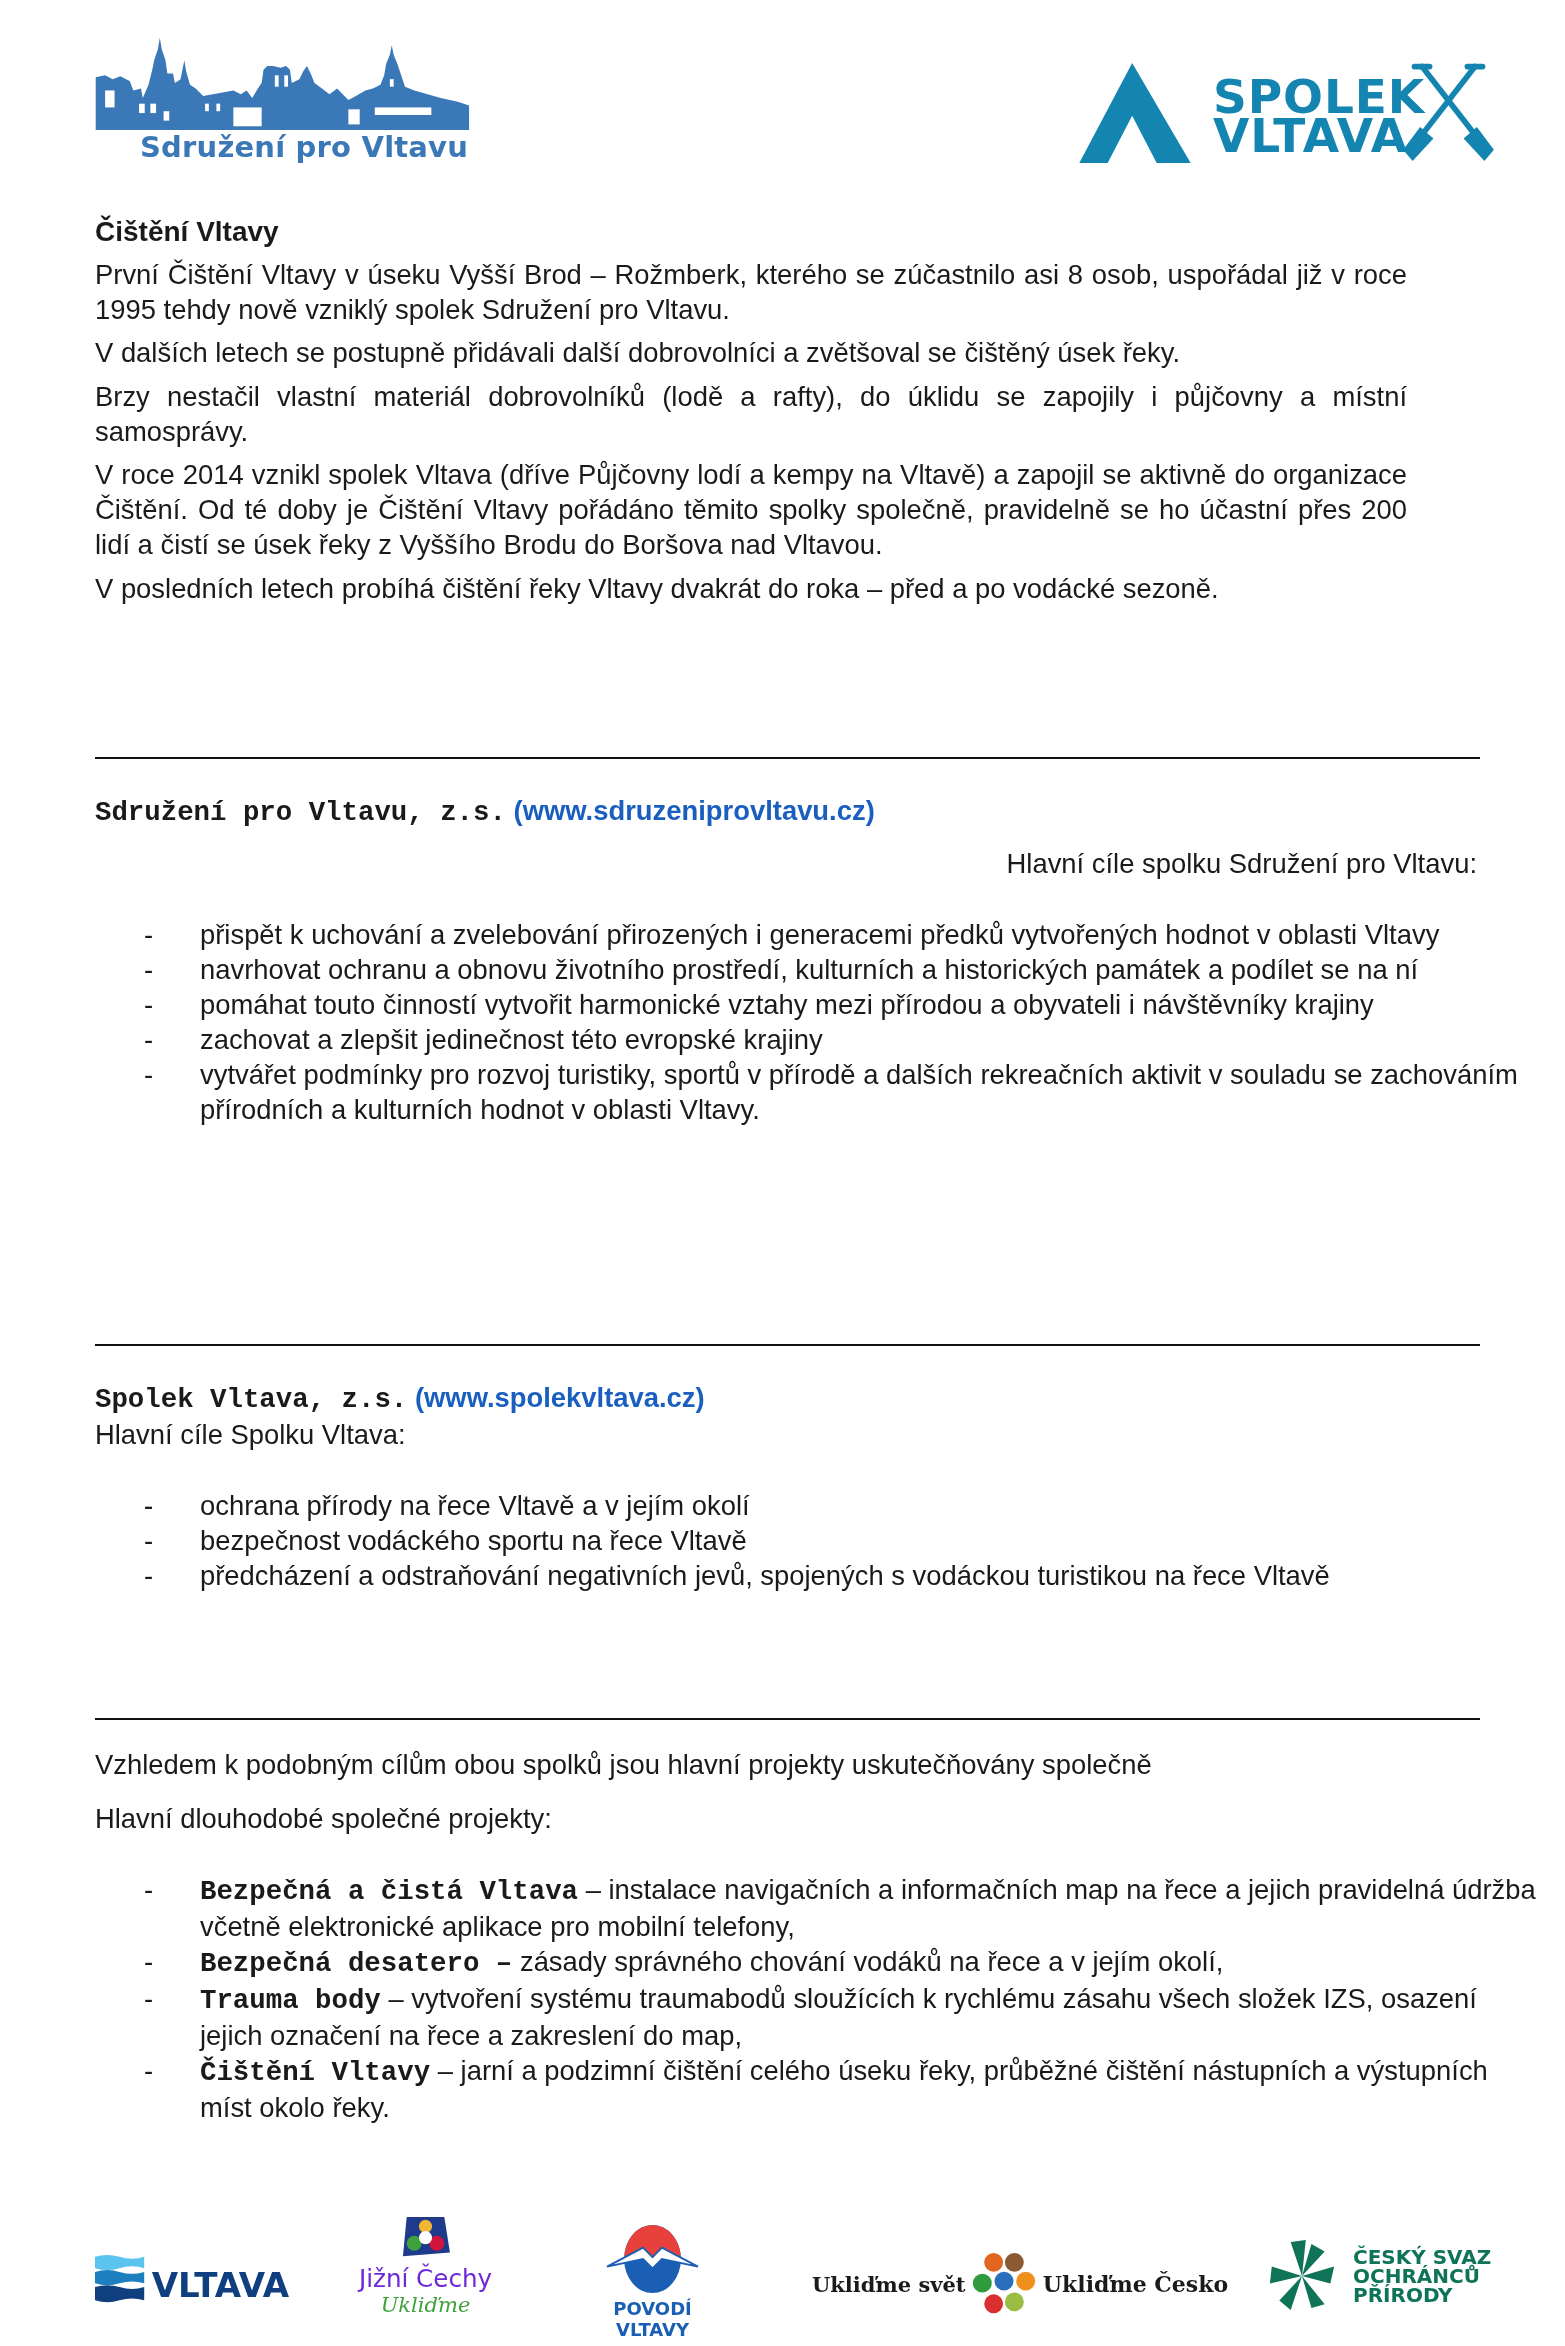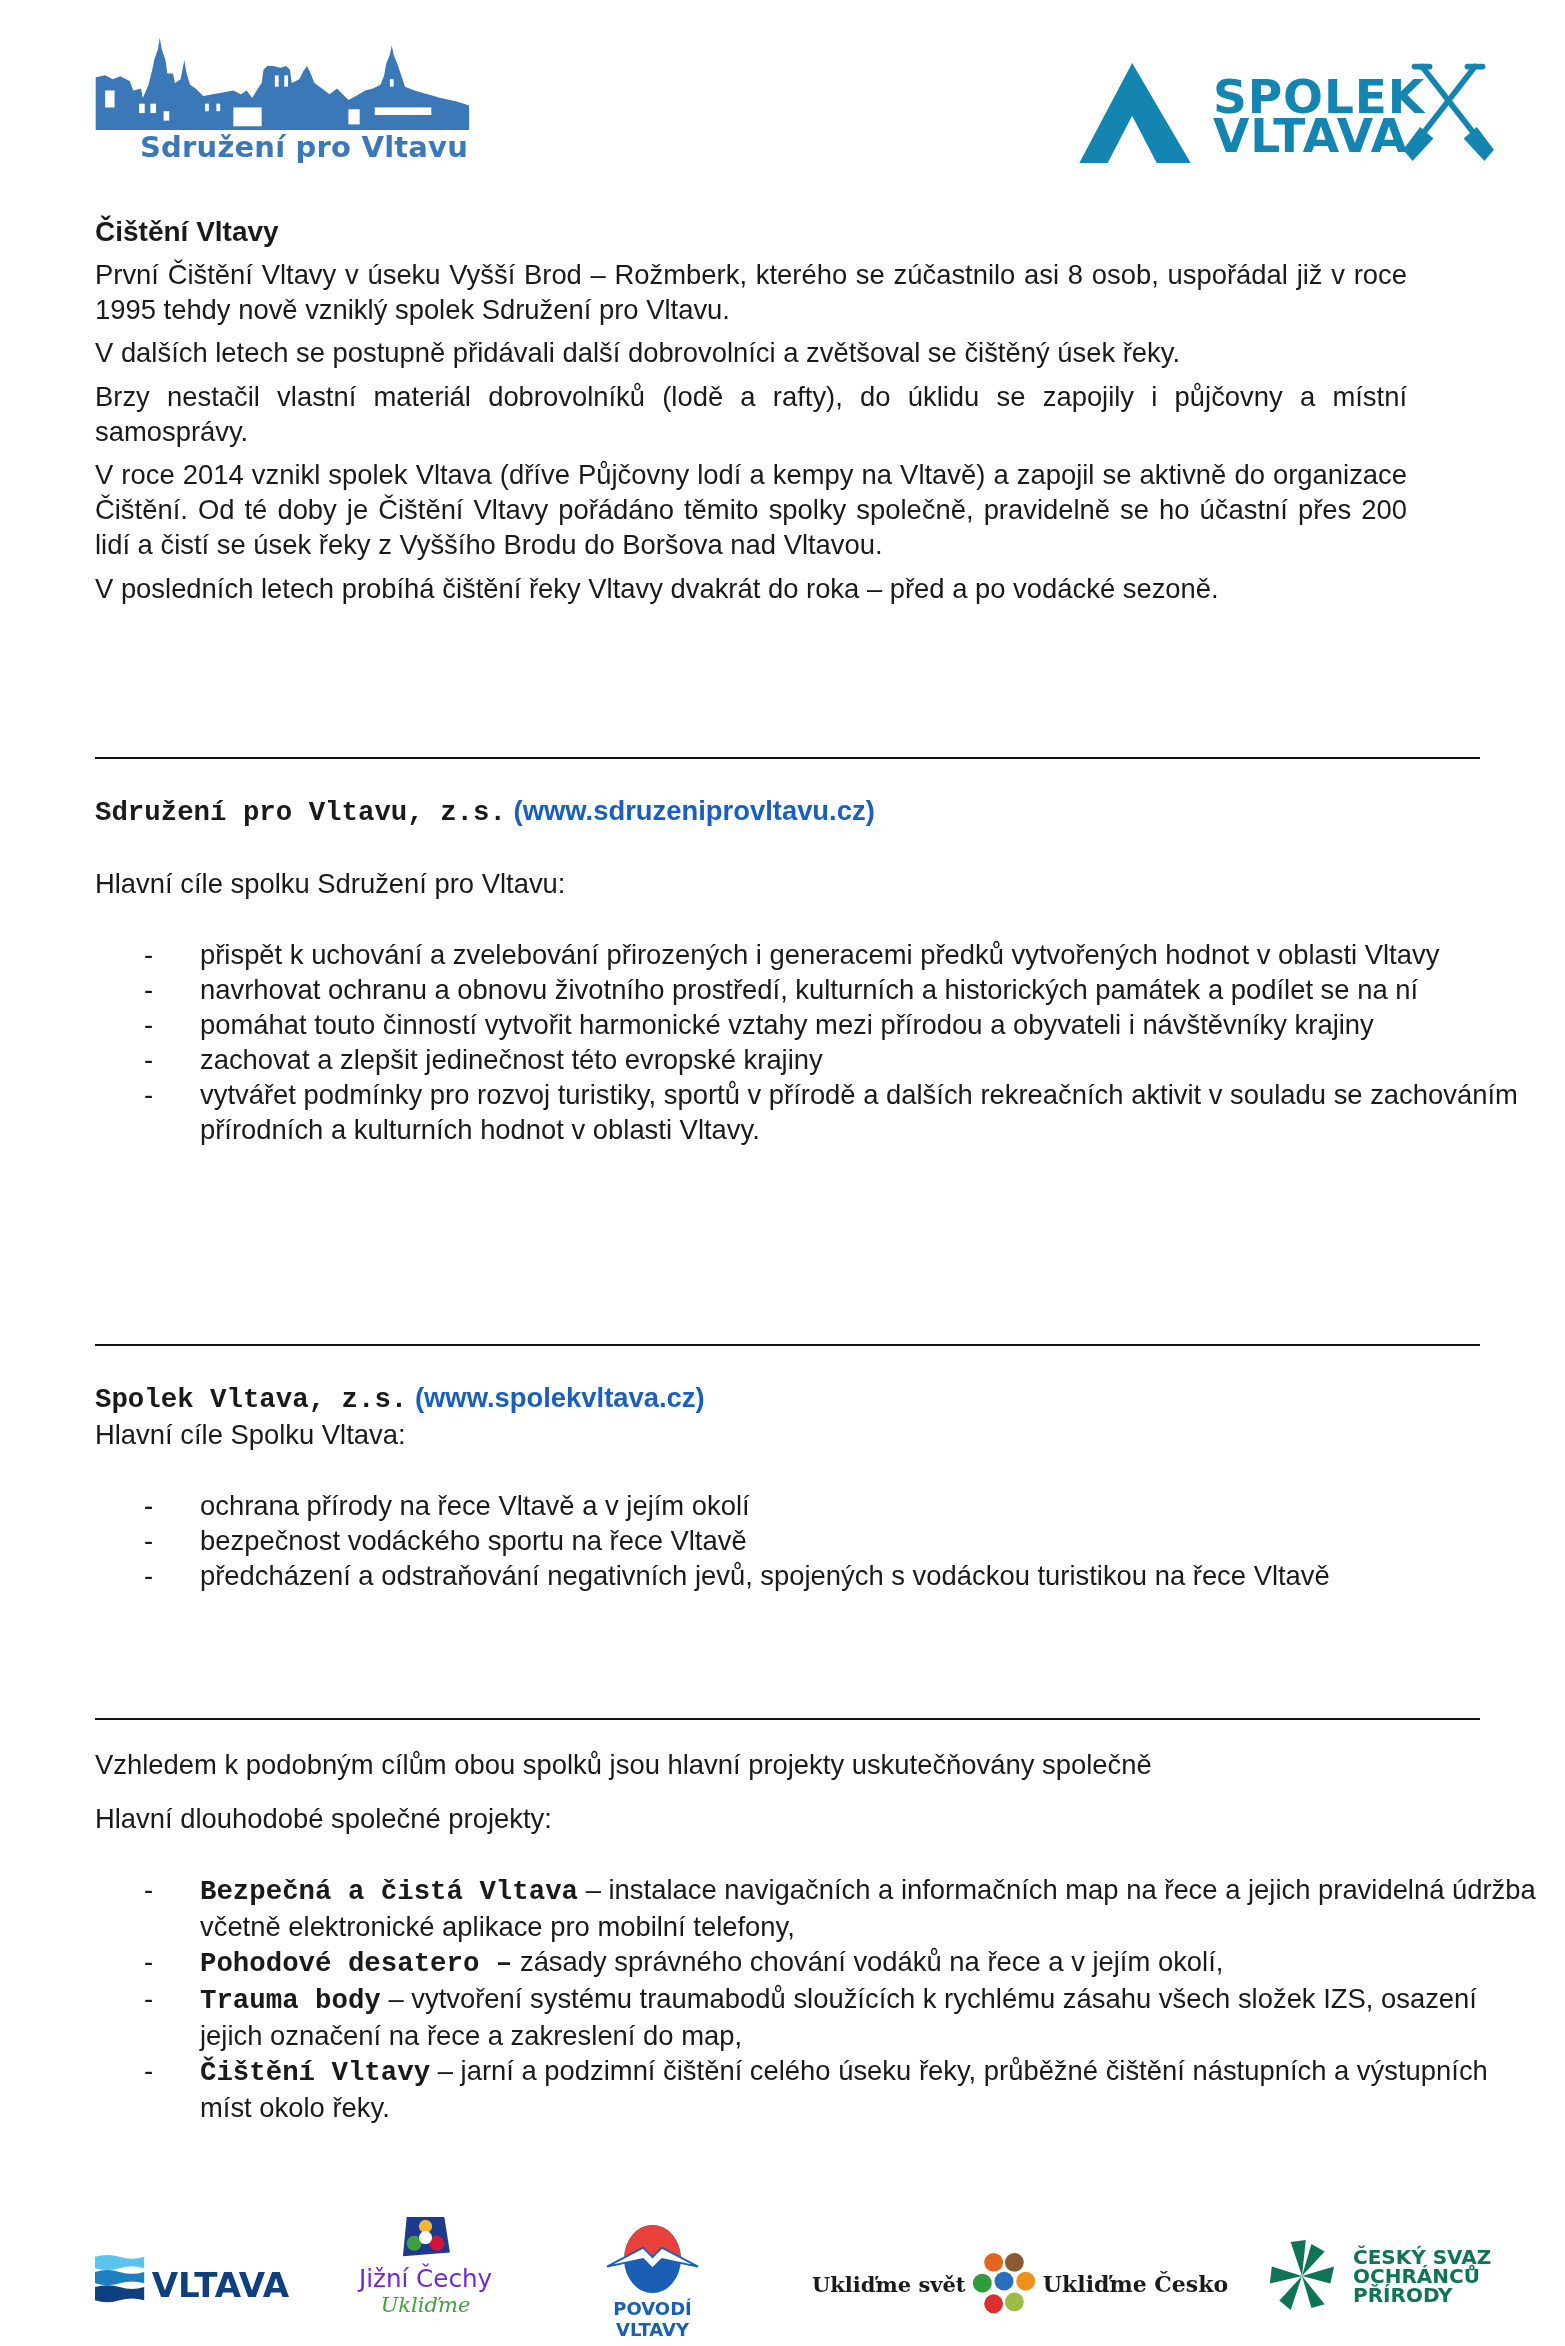--- a/index.html
+++ b/index.html
@@ -91,21 +91,21 @@
     <p class="p justify">V posledních letech probíhá čištění řeky Vltavy dvakrát do roka – před a po vodácké sezoně.</p>
   </div>
 
   <div class="rule" style="top:757px;"></div>
 
   <div class="content" style="top:793px;">
     <div>
       <span class="bold">Sdružení pro Vltavu, z.s.</span>
       <span class="link">(www.sdruzeniprovltavu.cz)</span>
     </div>
-    <div style="margin-top:36px;">Hlavní cíle spolku Sdružení pro Vltavu:</div>
+    <div style="margin-top:16px;text-align:right;">Hlavní cíle spolku Sdružení pro Vltavu:</div>
     <ul class="dash" style="margin-top:36px;">
       <li><span class="dash-mark">-</span><span>přispět k uchování a zvelebování přirozených i generacemi předků vytvořených hodnot v oblasti Vltavy</span></li>
       <li><span class="dash-mark">-</span><span>navrhovat ochranu a obnovu životního prostředí, kulturních a historických památek a podílet se na ní</span></li>
       <li><span class="dash-mark">-</span><span>pomáhat touto činností vytvořit harmonické vztahy mezi přírodou a obyvateli i návštěvníky krajiny</span></li>
       <li><span class="dash-mark">-</span><span>zachovat a zlepšit jedinečnost této evropské krajiny</span></li>
       <li><span class="dash-mark">-</span><span>vytvářet podmínky pro rozvoj turistiky, sportů v přírodě a dalších rekreačních aktivit v souladu se zachováním přírodních a kulturních hodnot v oblasti Vltavy.</span></li>
     </ul>
   </div>
 
   <div class="rule" style="top:1344px;"></div>
@@ -124,21 +124,21 @@
     </ul>
   </div>
 
   <div class="rule" style="top:1718px;"></div>
 
   <div class="content" style="top:1747px;">
     <div>Vzhledem k podobným cílům obou spolků jsou hlavní projekty uskutečňovány společně</div>
     <div style="margin-top:19px;">Hlavní dlouhodobé společné projekty:</div>
     <ul class="dash" style="margin-top:36px;">
       <li><span class="dash-mark">-</span><span class="bold">Bezpečná a čistá Vltava</span><span> – </span><span>instalace navigačních a informačních map na řece a jejich pravidelná údržba včetně elektronické aplikace pro mobilní telefony,</span></li>
-      <li><span class="dash-mark">-</span><span class="bold">Pohodové desatero –</span><span> </span><span>zásady správného chování vodáků na řece a v jejím okolí,</span></li>
+      <li><span class="dash-mark">-</span><span class="bold">Bezpečná desatero –</span><span> </span><span>zásady správného chování vodáků na řece a v jejím okolí,</span></li>
       <li><span class="dash-mark">-</span><span class="bold">Trauma body</span><span> – </span><span>vytvoření systému traumabodů sloužících k rychlému zásahu všech složek IZS, osazení jejich označení na řece a zakreslení do map,</span></li>
       <li><span class="dash-mark">-</span><span class="bold">Čištění Vltavy</span><span> – </span><span>jarní a podzimní čištění celého úseku řeky, průběžné čištění nástupních a výstupních míst okolo řeky.</span></li>
     </ul>
   </div>
 
   <div class="footer">
 
     <div class="f-logo" style="left:95px; top:57px;">
       <svg width="246" height="53" viewBox="0 0 260 56">
         <path d="M0 4 Q13 0 26 4 T52 4 L52 16 Q39 12 26 16 T0 16 Z" fill="#5bc4ee"></path>

